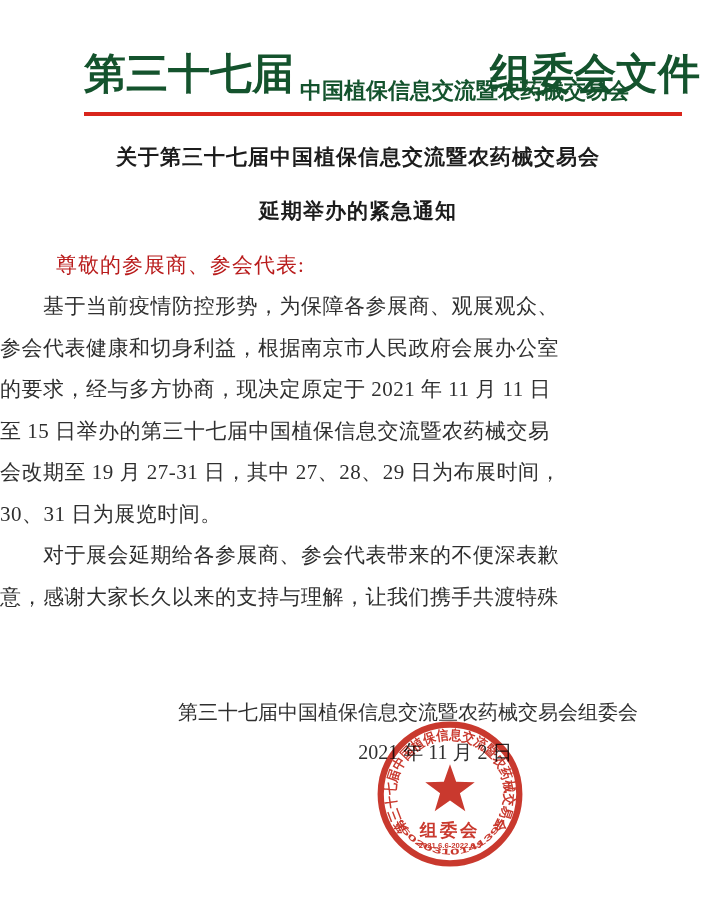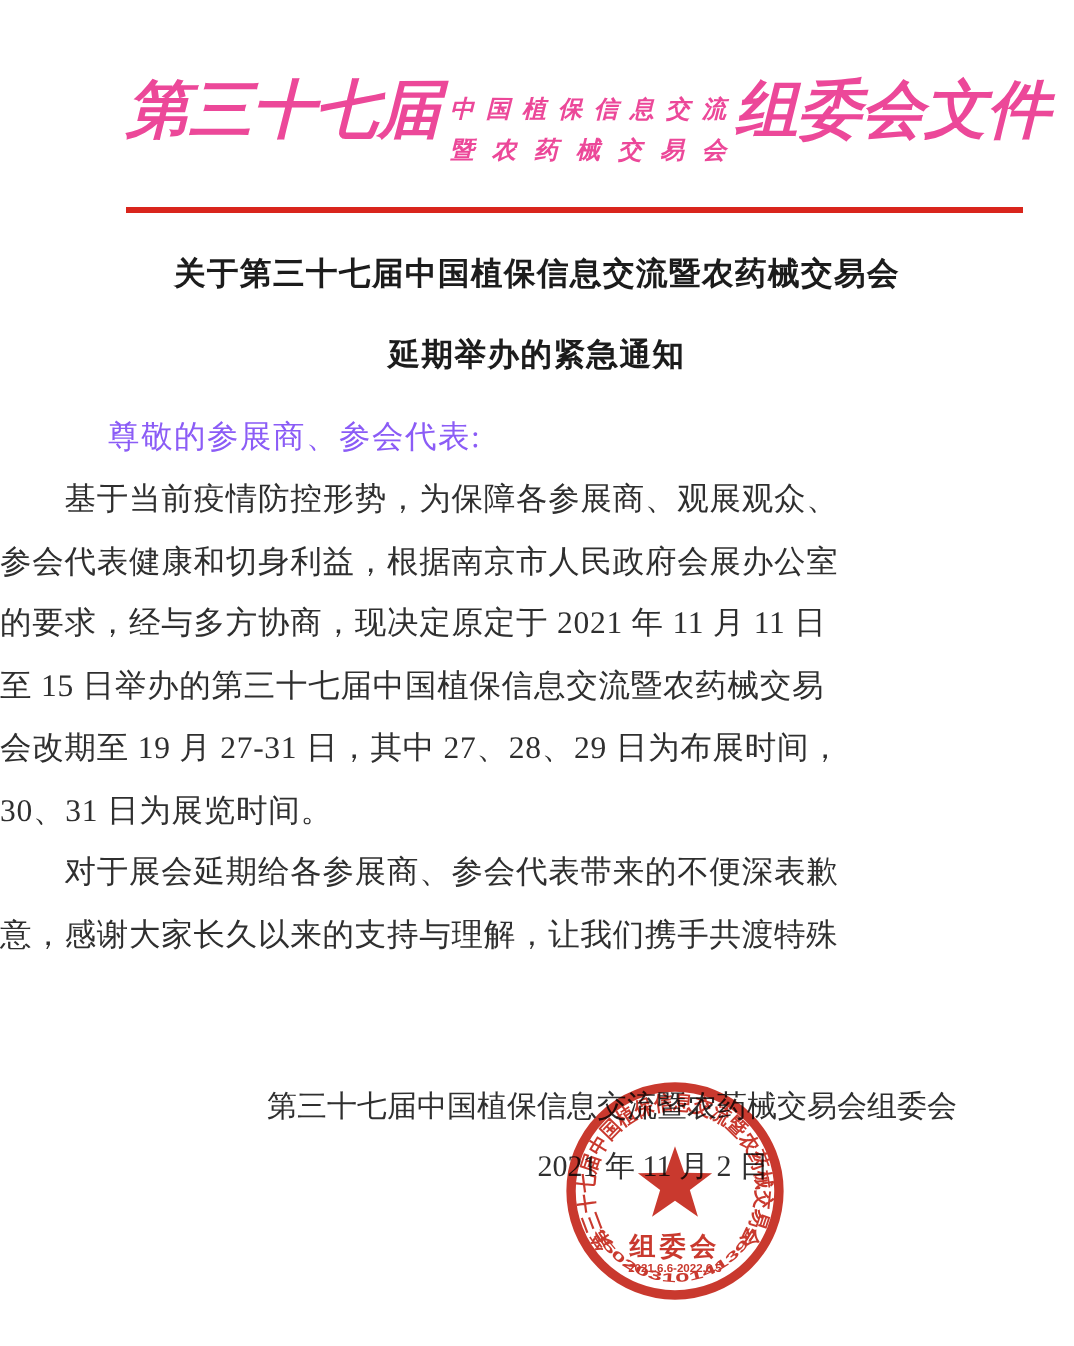--- a/index.html
+++ b/index.html
@@ -13,39 +13,38 @@
     width: 716px;
     height: 897px;
     margin: 0 auto;
     background: #ffffff;
     overflow: hidden;
     color: #333333;
   }
   
   .header {
     display: flex;
-    align-items: flex-start;
+    align-items: flex-end;
     padding: 44px 0 0 84px;
-    color: #ec4899;
-    white-space: nowrap;
-    font-style: italic;
+    color: #14532d;
+    white-space: nowrap;
   }
   .h-big {
     font-size: 42px;
     font-weight: 900;
     line-height: 60px;
     letter-spacing: 0px;
     font-family: "Liberation Serif", serif;
   }
   .h-mid {
     display: inline-flex;
-    flex-direction: column;
+    flex-direction: row;
     width: 184px;
-    margin: 16px 6px;
-    font-size: 16px;
+    margin: 0 6px;
+    font-size: 22px;
     font-weight: 700;
     line-height: 27px;
   }
   .h-mid span {
     display: block;
     text-align: justify;
     text-align-last: justify;
     text-justify: inter-character;
   }
   .rule {
@@ -61,25 +60,25 @@
     font-family: "Liberation Sans", sans-serif;
     font-weight: 700;
     font-size: 21px;
     line-height: 42px;
     color: #1c1c1c;
     letter-spacing: 1px;
   }
   .title.first { margin-top: 20px; }
   
   .salutation {
-    padding-left: 72px;
+    padding-left: 56px;
     font-size: 21px;
     line-height: 42px;
     letter-spacing: 1px;
-    color: #8b5cf6;
+    color: #b91c1c;
     white-space: nowrap;
   }
   .body-wrap { }
   .body-line {
     font-size: 21px;
     line-height: 41.5px;
     letter-spacing: 0.5px;
     color: #2f2f2f;
     white-space: nowrap;
   }

